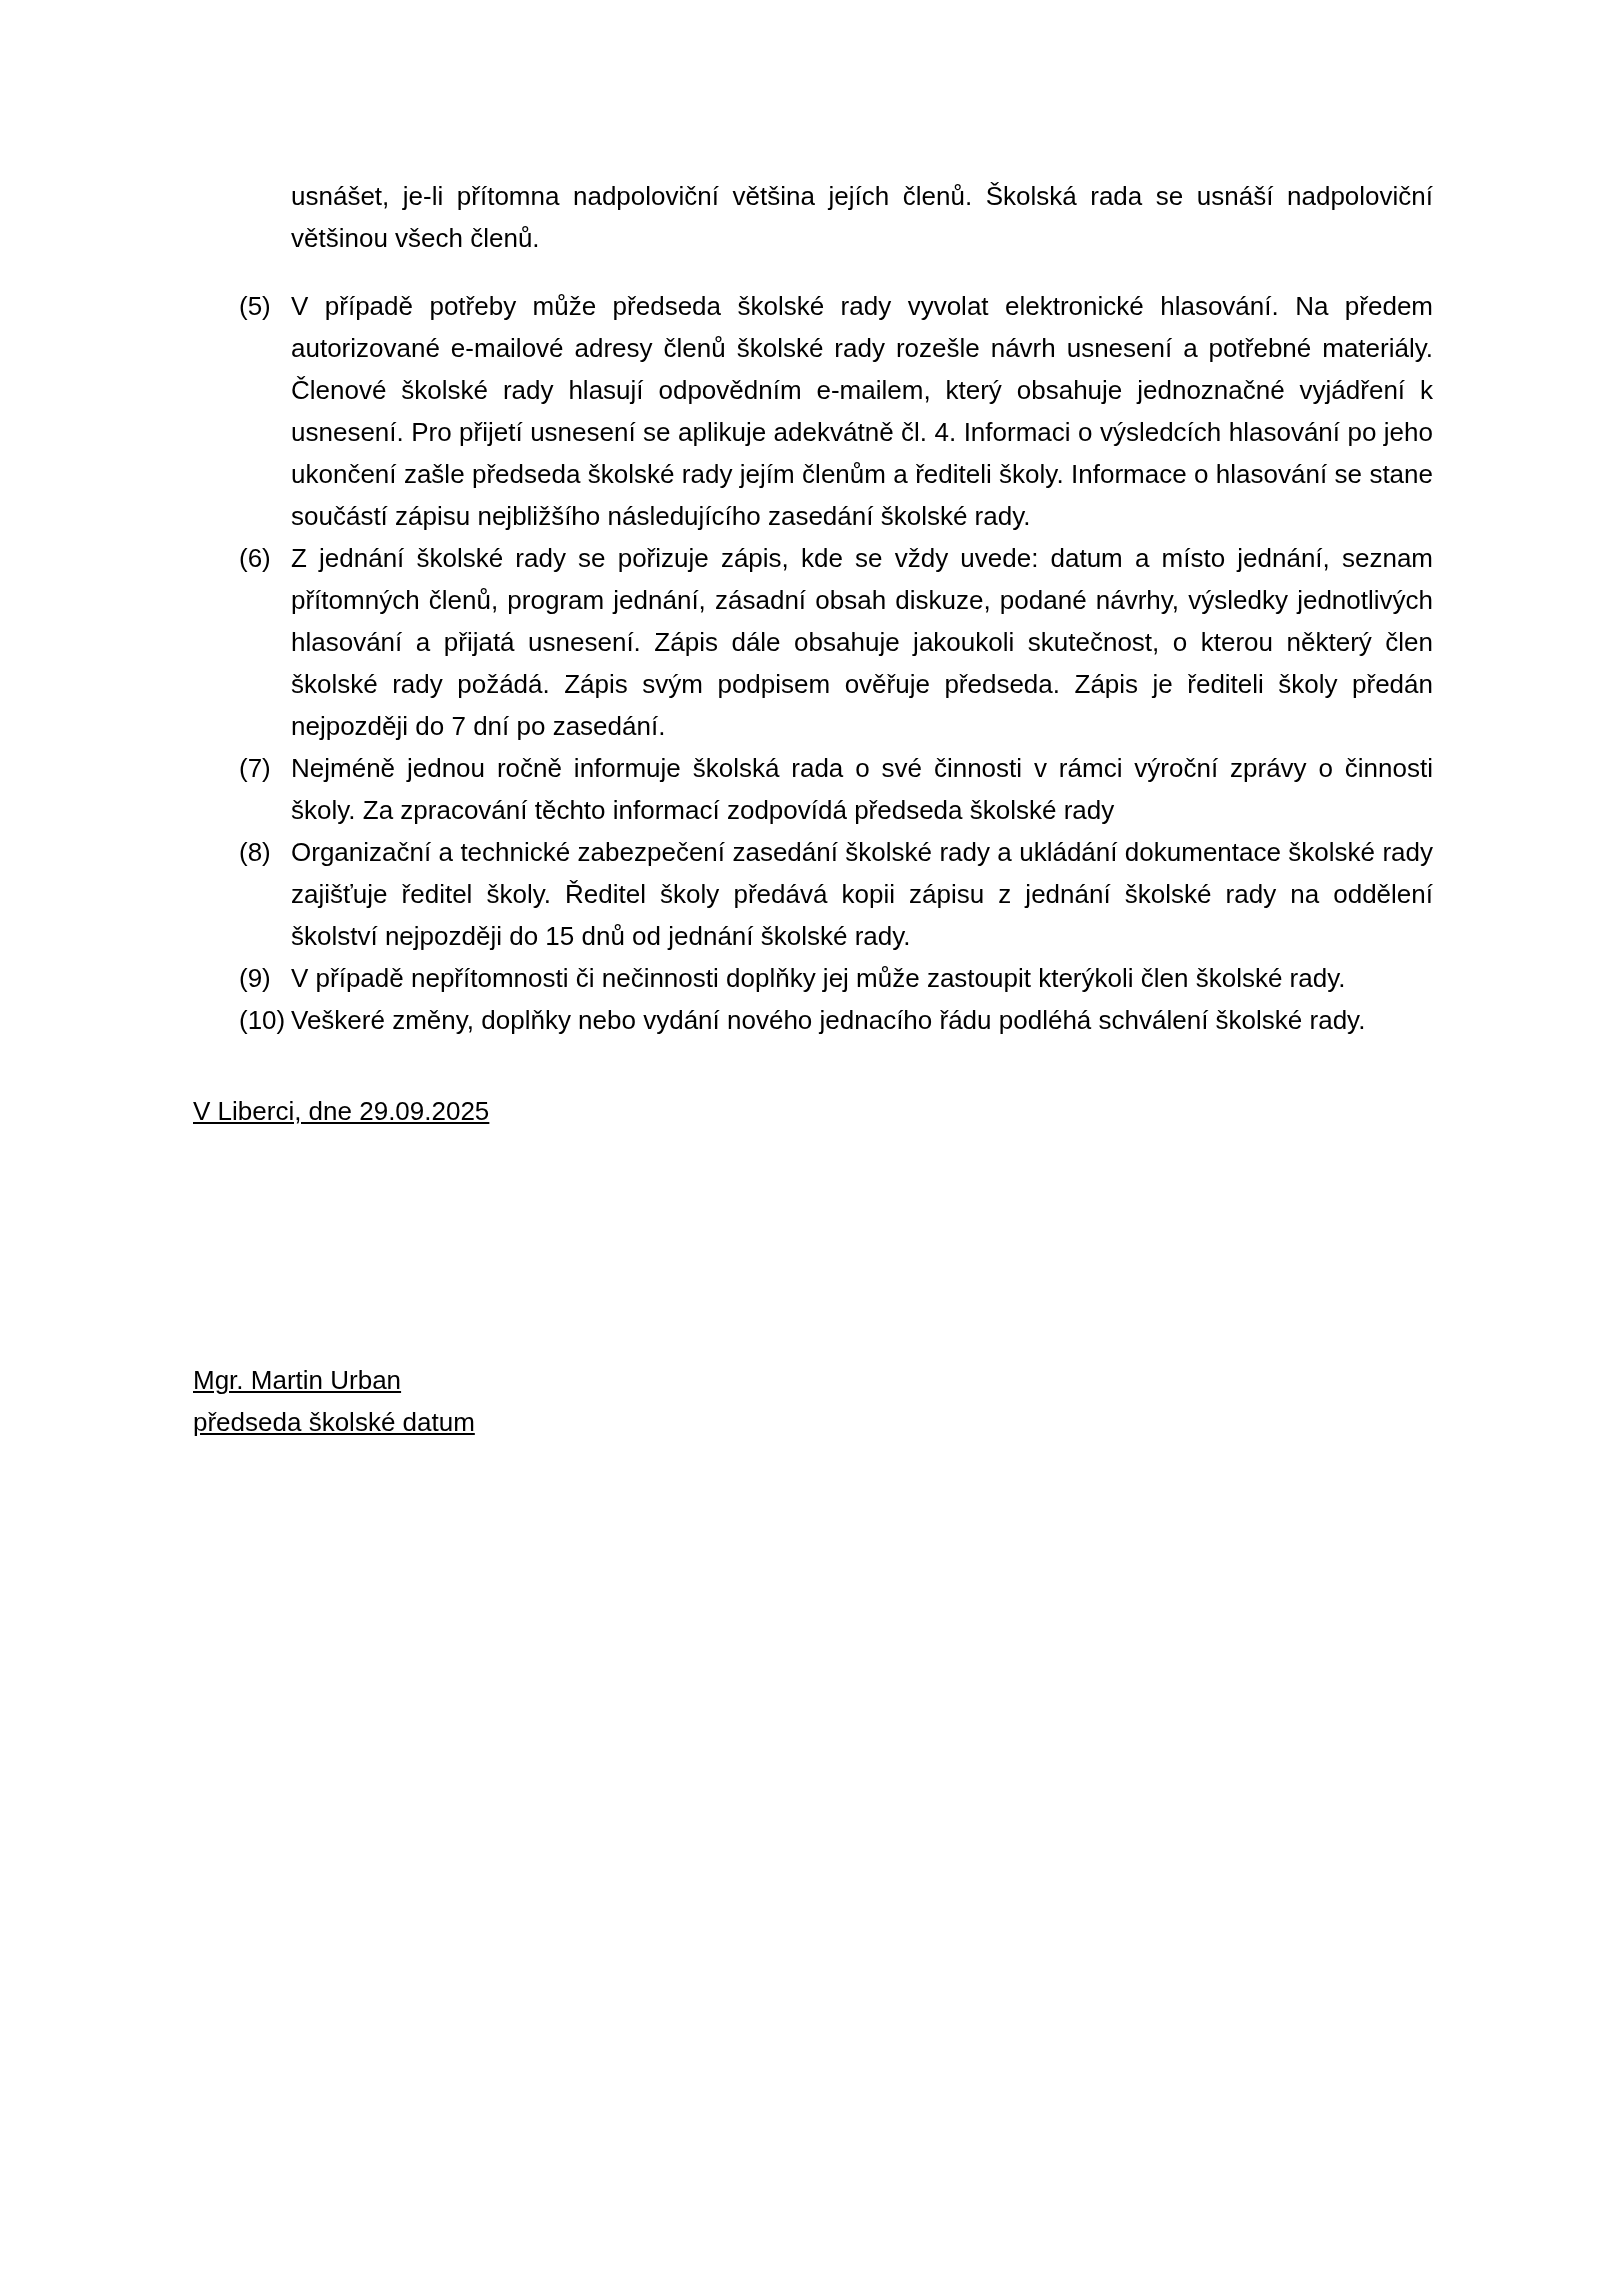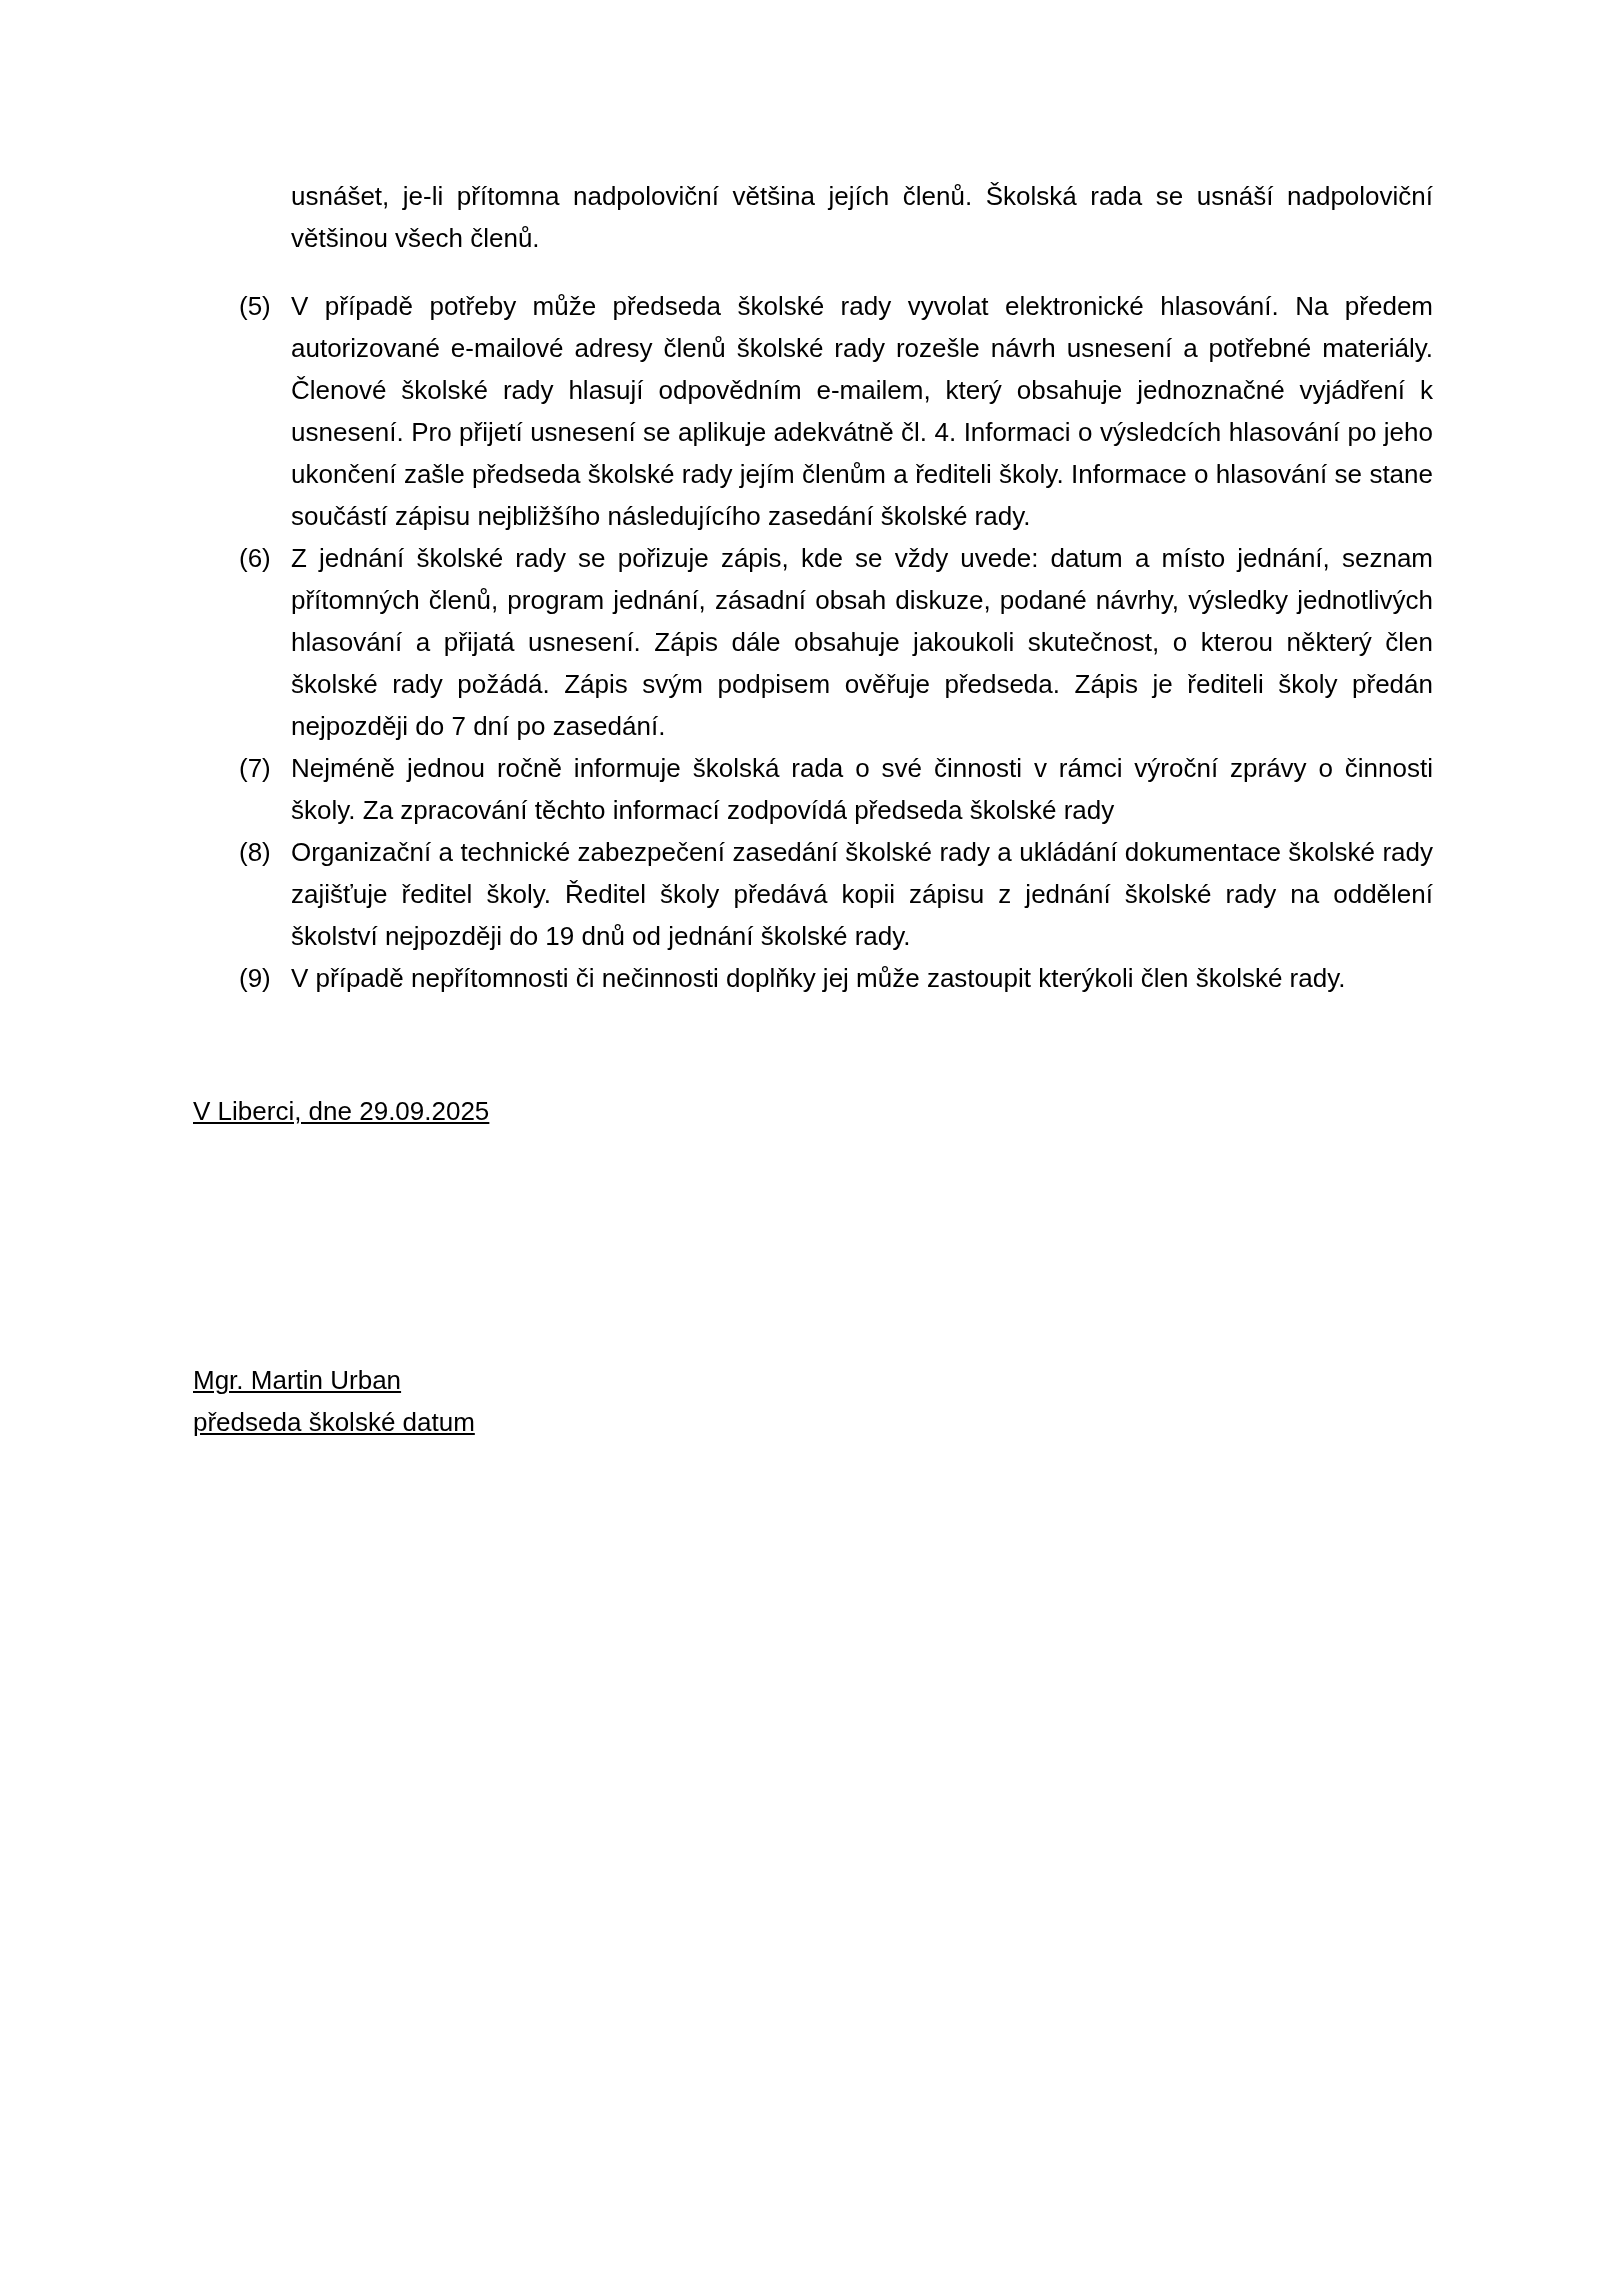--- a/index.html
+++ b/index.html
@@ -80,28 +80,32 @@
       <span class="text">Z jednání školské rady se pořizuje zápis, kde se vždy uvede: datum a místo jednání, seznam přítomných členů, program jednání, zásadní obsah diskuze, podané návrhy, výsledky jednotlivých hlasování a přijatá usnesení. Zápis dále obsahuje jakoukoli skutečnost, o kterou některý člen školské rady požádá. Zápis svým podpisem ověřuje předseda. Zápis je řediteli školy předán nejpozději do 7 dní po zasedání.</span>
     </div>
 
     <div class="para">
       <span class="num">(7)</span>
       <span class="text">Nejméně jednou ročně informuje školská rada o své činnosti v rámci výroční zprávy o činnosti školy. Za zpracování těchto informací zodpovídá předseda školské rady</span>
     </div>
 
     <div class="para">
       <span class="num">(8)</span>
-      <span class="text">Organizační a technické zabezpečení zasedání školské rady a ukládání dokumentace školské rady zajišťuje ředitel školy. Ředitel školy předává kopii zápisu z jednání školské rady na oddělení školství nejpozději do 19 dnů od jednání školské rady.</span>
+      <span class="text">Organizační a technické zabezpečení zasedání školské rady a ukládání dokumentace školské rady zajišťuje ředitel školy. Ředitel školy předává kopii zápisu z jednání školské rady na oddělení školství nejpozději do 15 dnů od jednání školské rady.</span>
     </div>
 
     <div class="para">
       <span class="num">(9)</span>
       <span class="text">V případě nepřítomnosti či nečinnosti doplňky jej může zastoupit kterýkoli člen školské rady.</span>
     </div>
 
+    <div class="para">
+      <span class="num">(10)</span>
+      <span class="text">Veškeré změny, doplňky nebo vydání nového jednacího řádu podléhá schválení školské rady.</span>
+    </div>
 
   </div>
 
   <div class="closing place-date">V Liberci, dne 29.09.2025</div>
 
   <div class="closing signature">
     <div>Mgr. Martin Urban</div>
     <div>předseda školské datum</div>
   </div>
 

